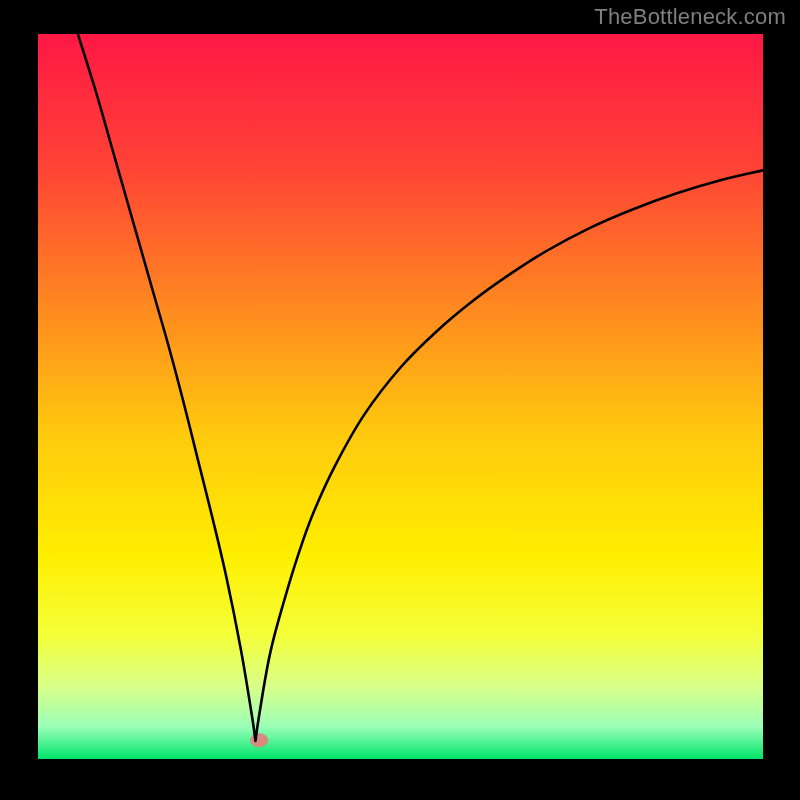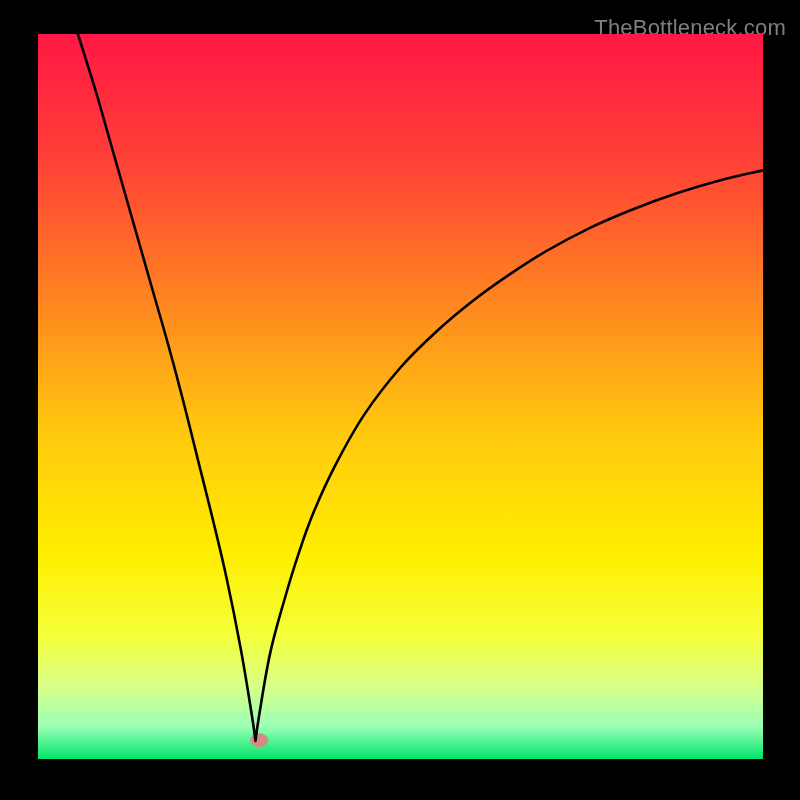--- a/index.html
+++ b/index.html
@@ -21,21 +21,21 @@
   }
   .plot-container {
     position: absolute;
     left: 38px;
     top: 34px;
     width: 725px;
     height: 725px;
   }
   .watermark {
     position: absolute;
-    top: 15px;
+    top: 4px;
     right: 14px;
     color: #7f7f7f;
     font-size: 22px;
     letter-spacing: 0.2px;
   }
   svg { display: block; }
 </style>
 </head>
 <body>
 

